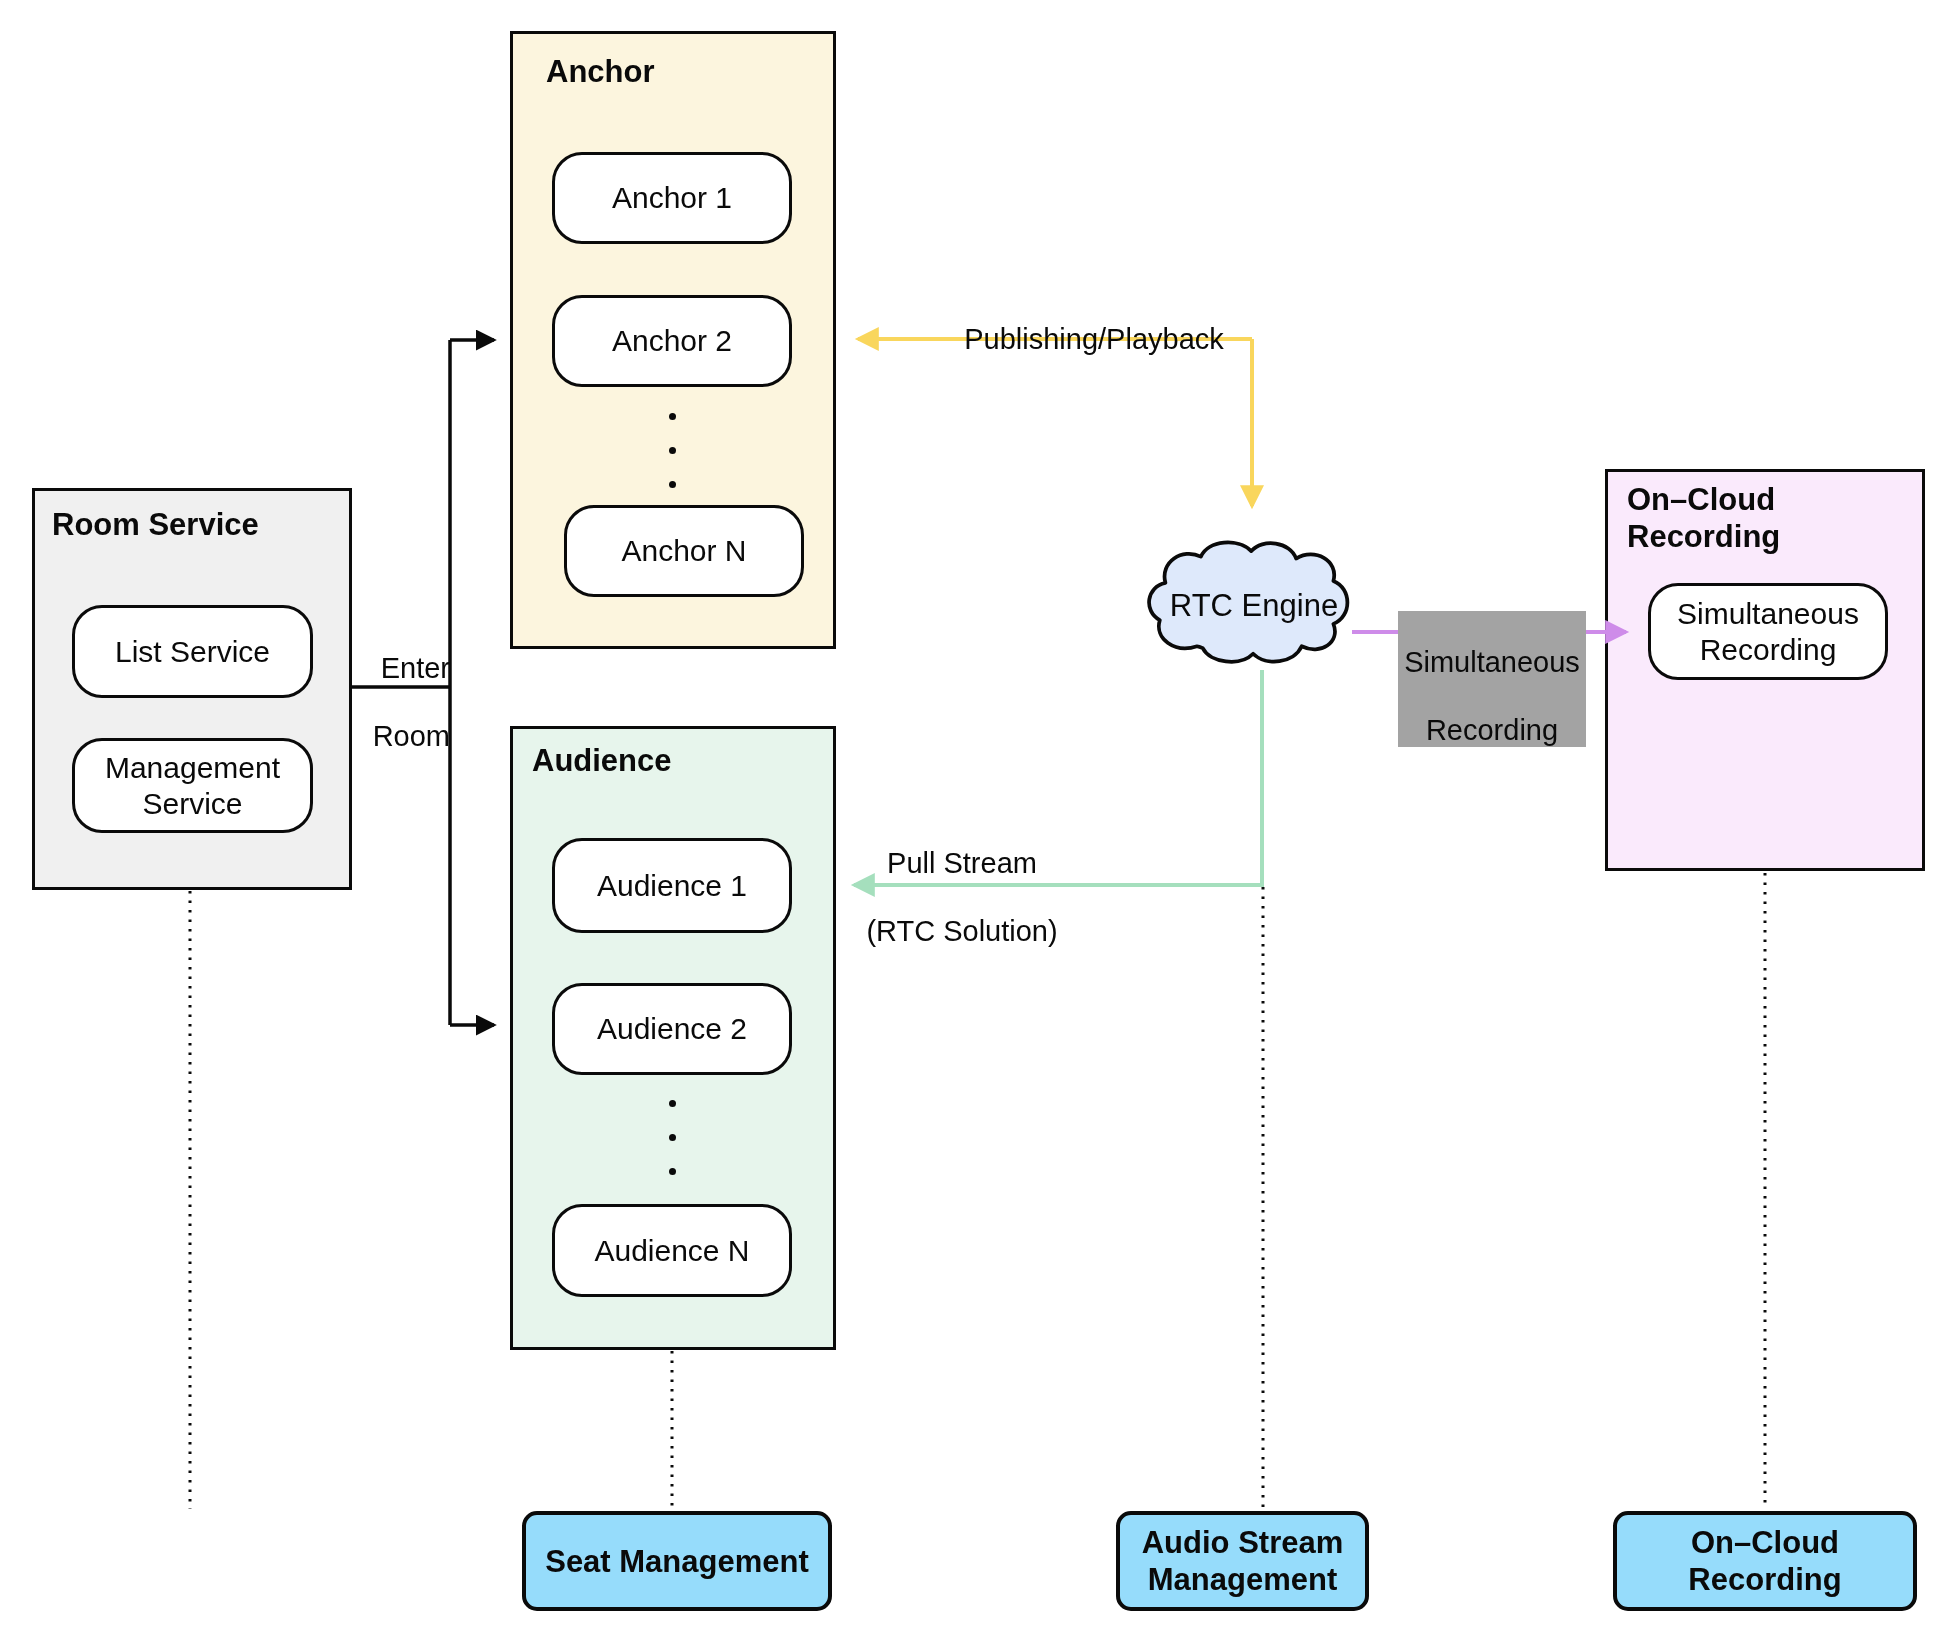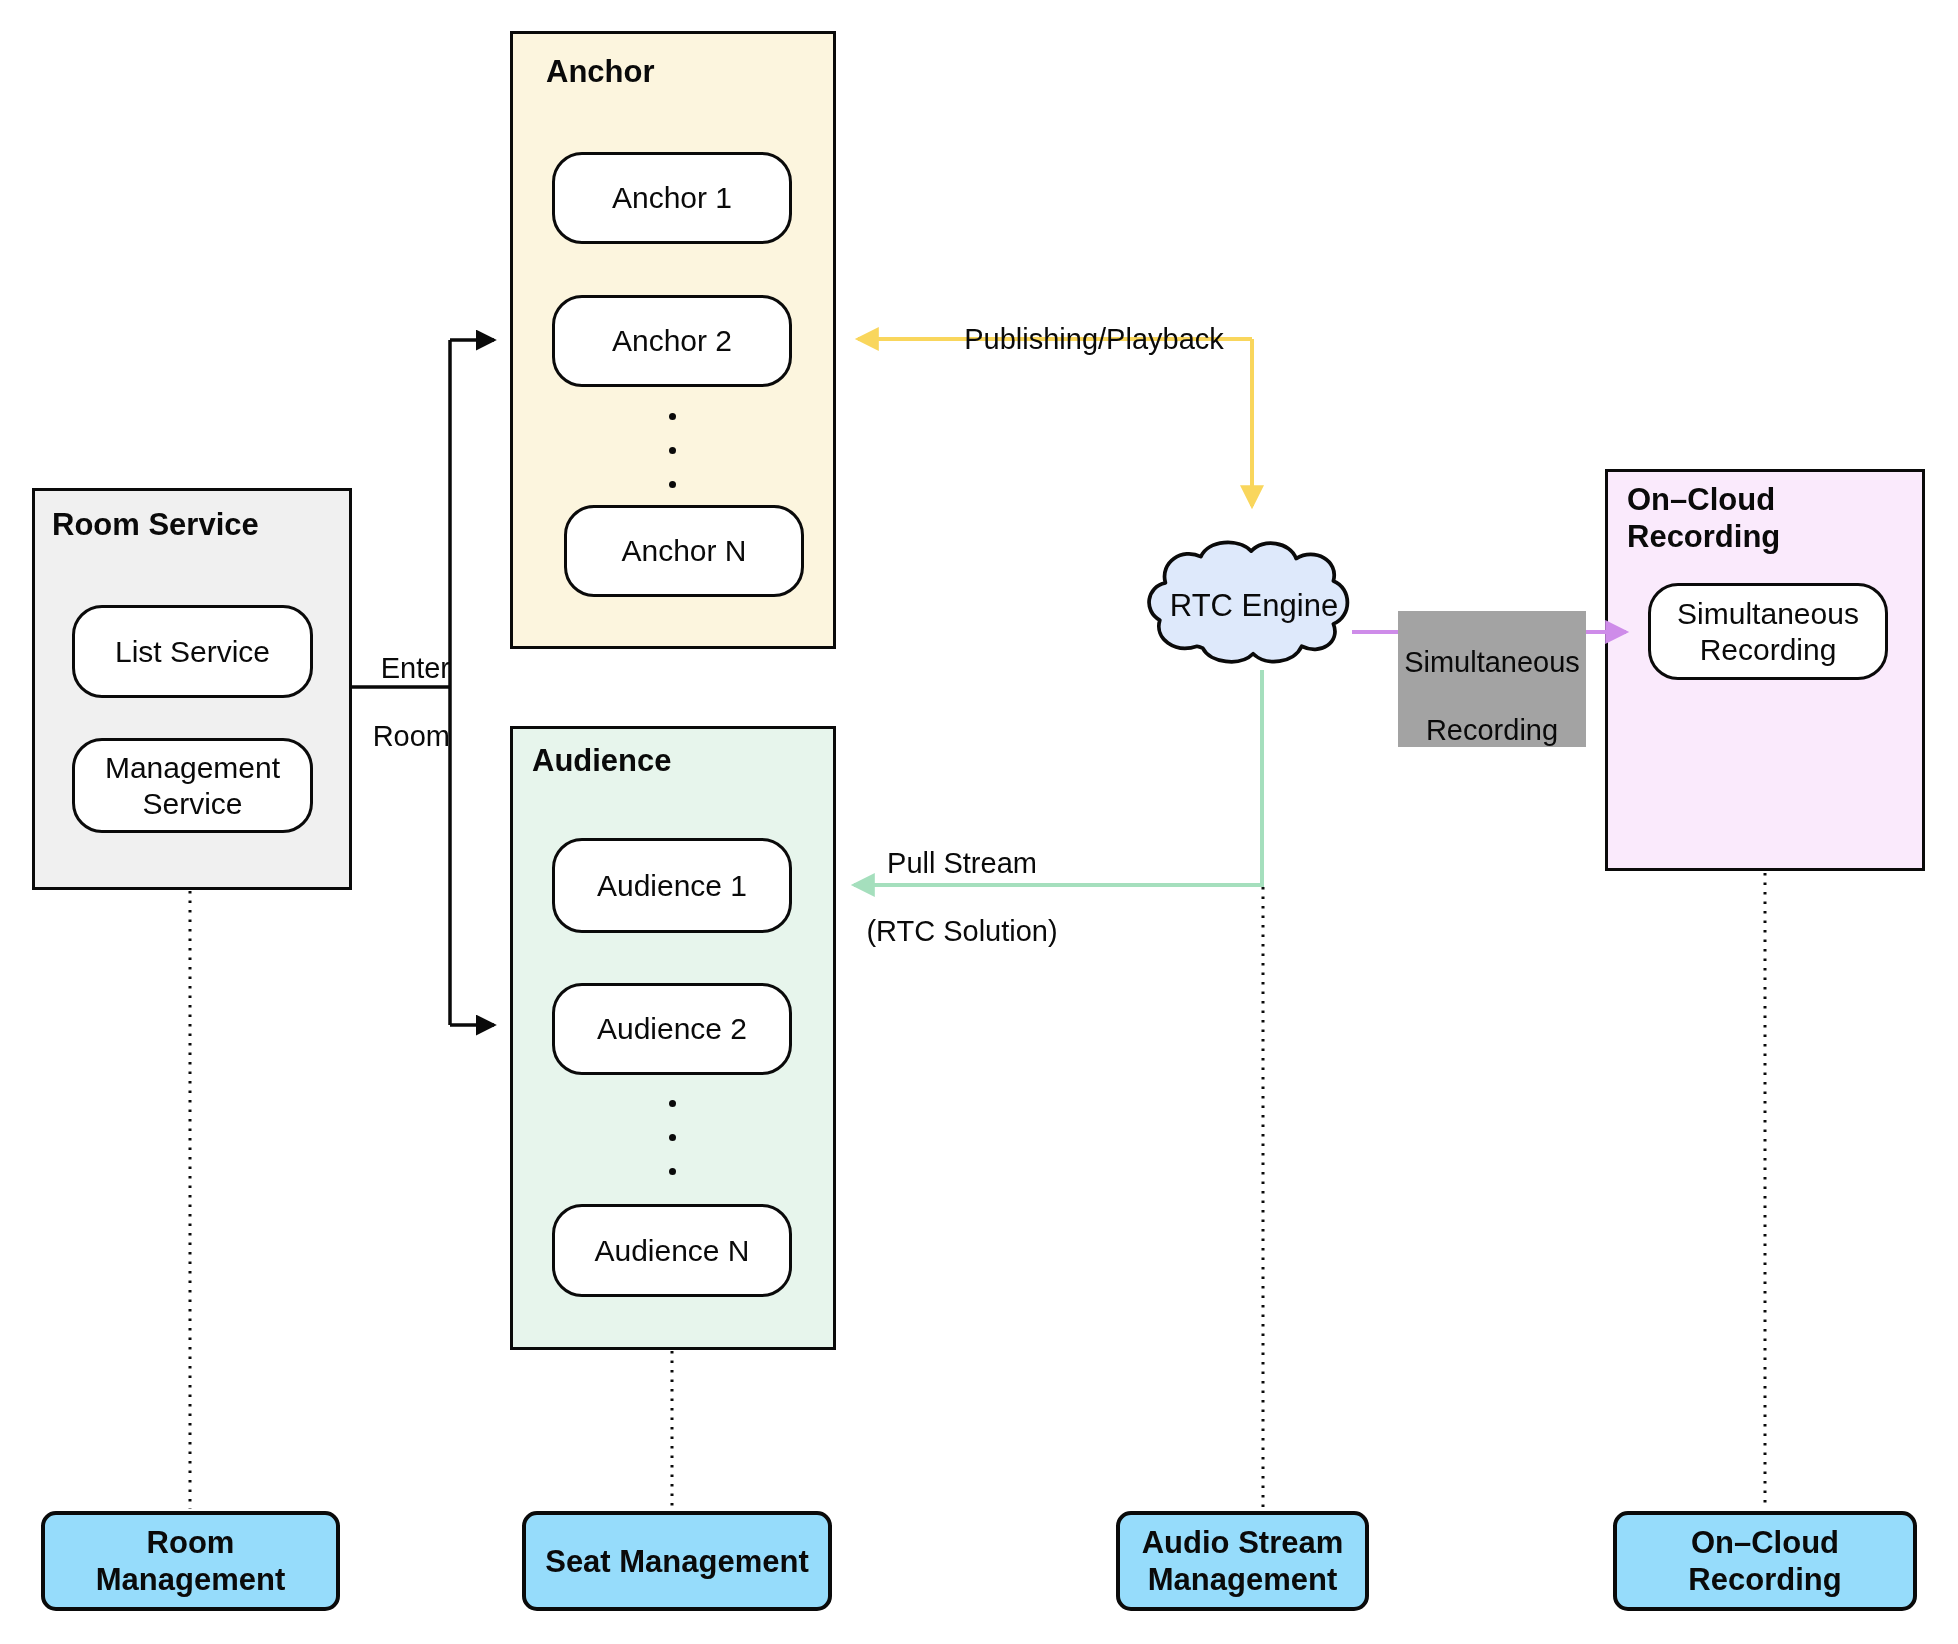--- a/index.html
+++ b/index.html
@@ -81,21 +81,20 @@
          C 128 0 158 4 164 22
          C 184 10 210 24 204 46
          C 224 54 224 84 204 92
          C 212 112 190 126 170 116
          C 162 134 132 138 118 124
          C 104 138 72 134 64 118
          C 62 117 60 116 58 116 Z" style="fill:var(--cloud-fill); stroke:var(--ink); stroke-width:4; stroke-linejoin:round;"></path>
   </svg>
   <div class="cloud-text">RTC Engine</div>
 
-  <div class="bottom-node" style="left:41px; width:299px;">Room Management</div>
   <div class="bottom-node" style="left:522px; width:310px;">Seat Management</div>
   <div class="bottom-node" style="left:1116px; width:253px;">Audio Stream Management</div>
   <div class="bottom-node" style="left:1613px; width:304px;">On–Cloud Recording</div>
 
   <svg id="overlay" width="1958" height="1644">
     <defs>
       <marker id="ah-black" markerWidth="7" markerHeight="7" refX="5.2" refY="3" orient="auto" markerUnits="strokeWidth">
         <path d="M0,0 L6,3 L0,6 Z" style="fill:var(--ink);"></path>
       </marker>
       <marker id="ah-yellow" markerWidth="7" markerHeight="7" refX="5.2" refY="3" orient="auto" markerUnits="strokeWidth">

